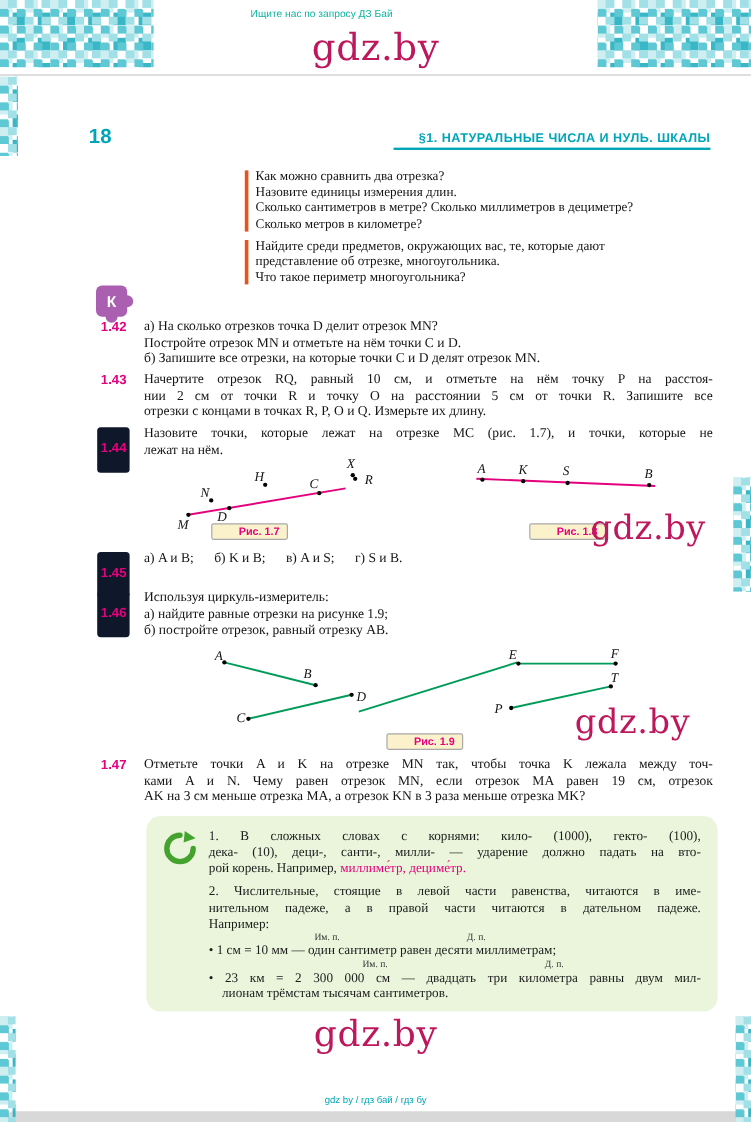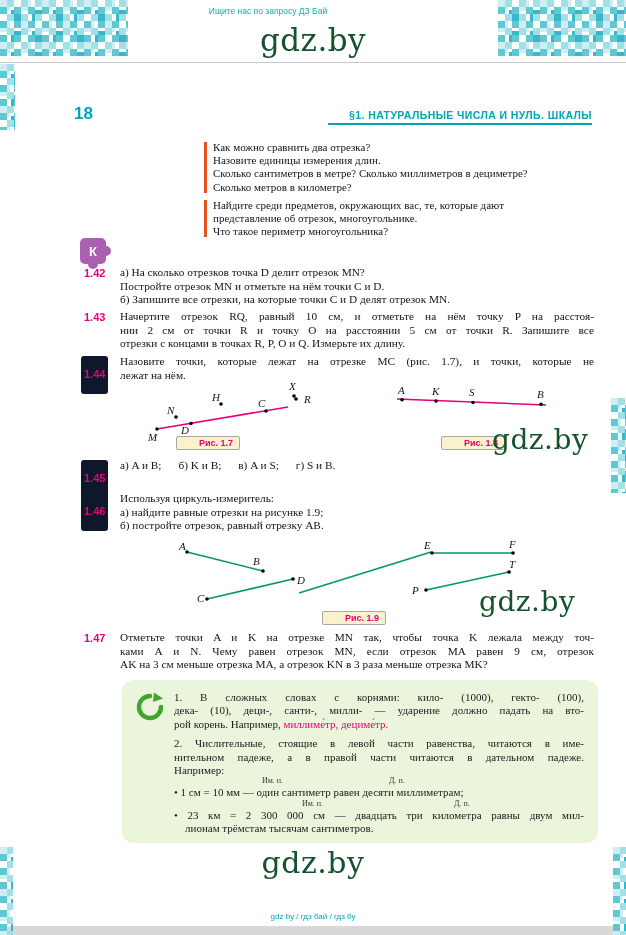--- a/index.html
+++ b/index.html
@@ -14,21 +14,21 @@
     opacity:.95;}
   .m-tl{left:0;top:0;width:128px;height:56px;}
   .m-tr{right:0;top:0;width:128px;height:56px;}
   .m-left{left:0;top:64px;width:15px;height:66px;}
   .m-rightmid{right:0;top:398px;width:15px;height:95px;}
   .m-bl{left:0;bottom:0;width:13px;height:88px;z-index:5;}
   .m-br{right:0;bottom:0;width:13px;height:88px;z-index:5;}
 
   .top-query{position:absolute;top:6px;left:0;right:90px;text-align:center;
     font-family:"Liberation Sans",sans-serif;font-size:8.5px;color:#0fb3a0;}
-  .wm{font-family:"DejaVu Serif",serif;color:#14532d;letter-spacing:.5px;}
+  .wm{font-family:"DejaVu Serif",serif;color:#be185d;letter-spacing:.5px;}
   .wm-top{position:absolute;top:22px;left:0;right:0;text-align:center;font-size:31px;}
   .wm-mid1{position:absolute;left:492px;top:423px;font-size:28px;}
   .wm-mid2{position:absolute;left:479px;top:585px;font-size:28px;}
   .wm-bottom{position:absolute;left:0;right:0;top:845px;text-align:center;font-size:30px;}
   .top-rule{position:absolute;top:62px;left:0;width:626px;height:1px;background:#c9c9c9;}
 
   .page-number{position:absolute;top:104px;left:74px;font-family:"Liberation Sans",sans-serif;
     font-weight:bold;font-size:17px;color:#00a6b8;}
   .section-title{position:absolute;top:109px;right:34px;font-family:"Liberation Sans",sans-serif;
     font-weight:bold;font-size:10.5px;color:#00a6b8;letter-spacing:.4px;}
@@ -92,21 +92,21 @@
 
 <div class="qblock">
   <div class="qgroup">
     <div>Как можно сравнить два отрезка?</div>
     <div>Назовите единицы измерения длин.</div>
     <div>Сколько сантиметров в метре? Сколько миллиметров в дециметре?</div>
     <div>Сколько метров в километре?</div>
   </div>
   <div class="qgroup">
     <div>Найдите среди предметов, окружающих вас, те, которые дают</div>
-    <div>представление об отрезок, многоугольнике.</div>
+    <div>представление об отрезке, многоугольника.</div>
     <div>Что такое периметр многоугольника?</div>
   </div>
 </div>
 
 <div class="badge">
   <span>К</span>
 </div>
 
 <div class="problem" style="top:266px">
   <span class="pnum">1.42</span>
@@ -207,21 +207,21 @@
   <text x="369" y="30">T</text>
 </svg>
 
 <div class="caption" style="left:322px;top:611px">Рис. 1.9</div>
 <div class="wm wm-mid2">gdz.by</div>
 
 <div class="problem" style="top:631px">
   <span class="pnum">1.47</span>
   <div class="ptext">
     <div class="just">Отметьте точки A и K на отрезке MN так, чтобы точка K лежала между точ-</div>
-    <div class="just">ками A и N. Чему равен отрезок MN, если отрезок MA равен 9 см, отрезок</div>
+    <div class="just">ками A и N. Чему равен отрезок MN, если отрезок MA равен 19 см, отрезок</div>
     <div>AK на 3 см меньше отрезка MA, а отрезок KN в 3 раза меньше отрезка MK?</div>
   </div>
 </div>
 
 <div class="notebox">
   <svg class="note-icon" width="32" height="32" viewBox="0 0 32 32">
     <path d="M16 5 A11 11 0 1 0 27 16" fill="none" stroke="#44a32e" stroke-width="4.5" stroke-linecap="round"></path>
     <path d="M20 1.5 L29 7.5 L19 11 Z" fill="#44a32e"></path>
   </svg>
   <div class="note-content">

